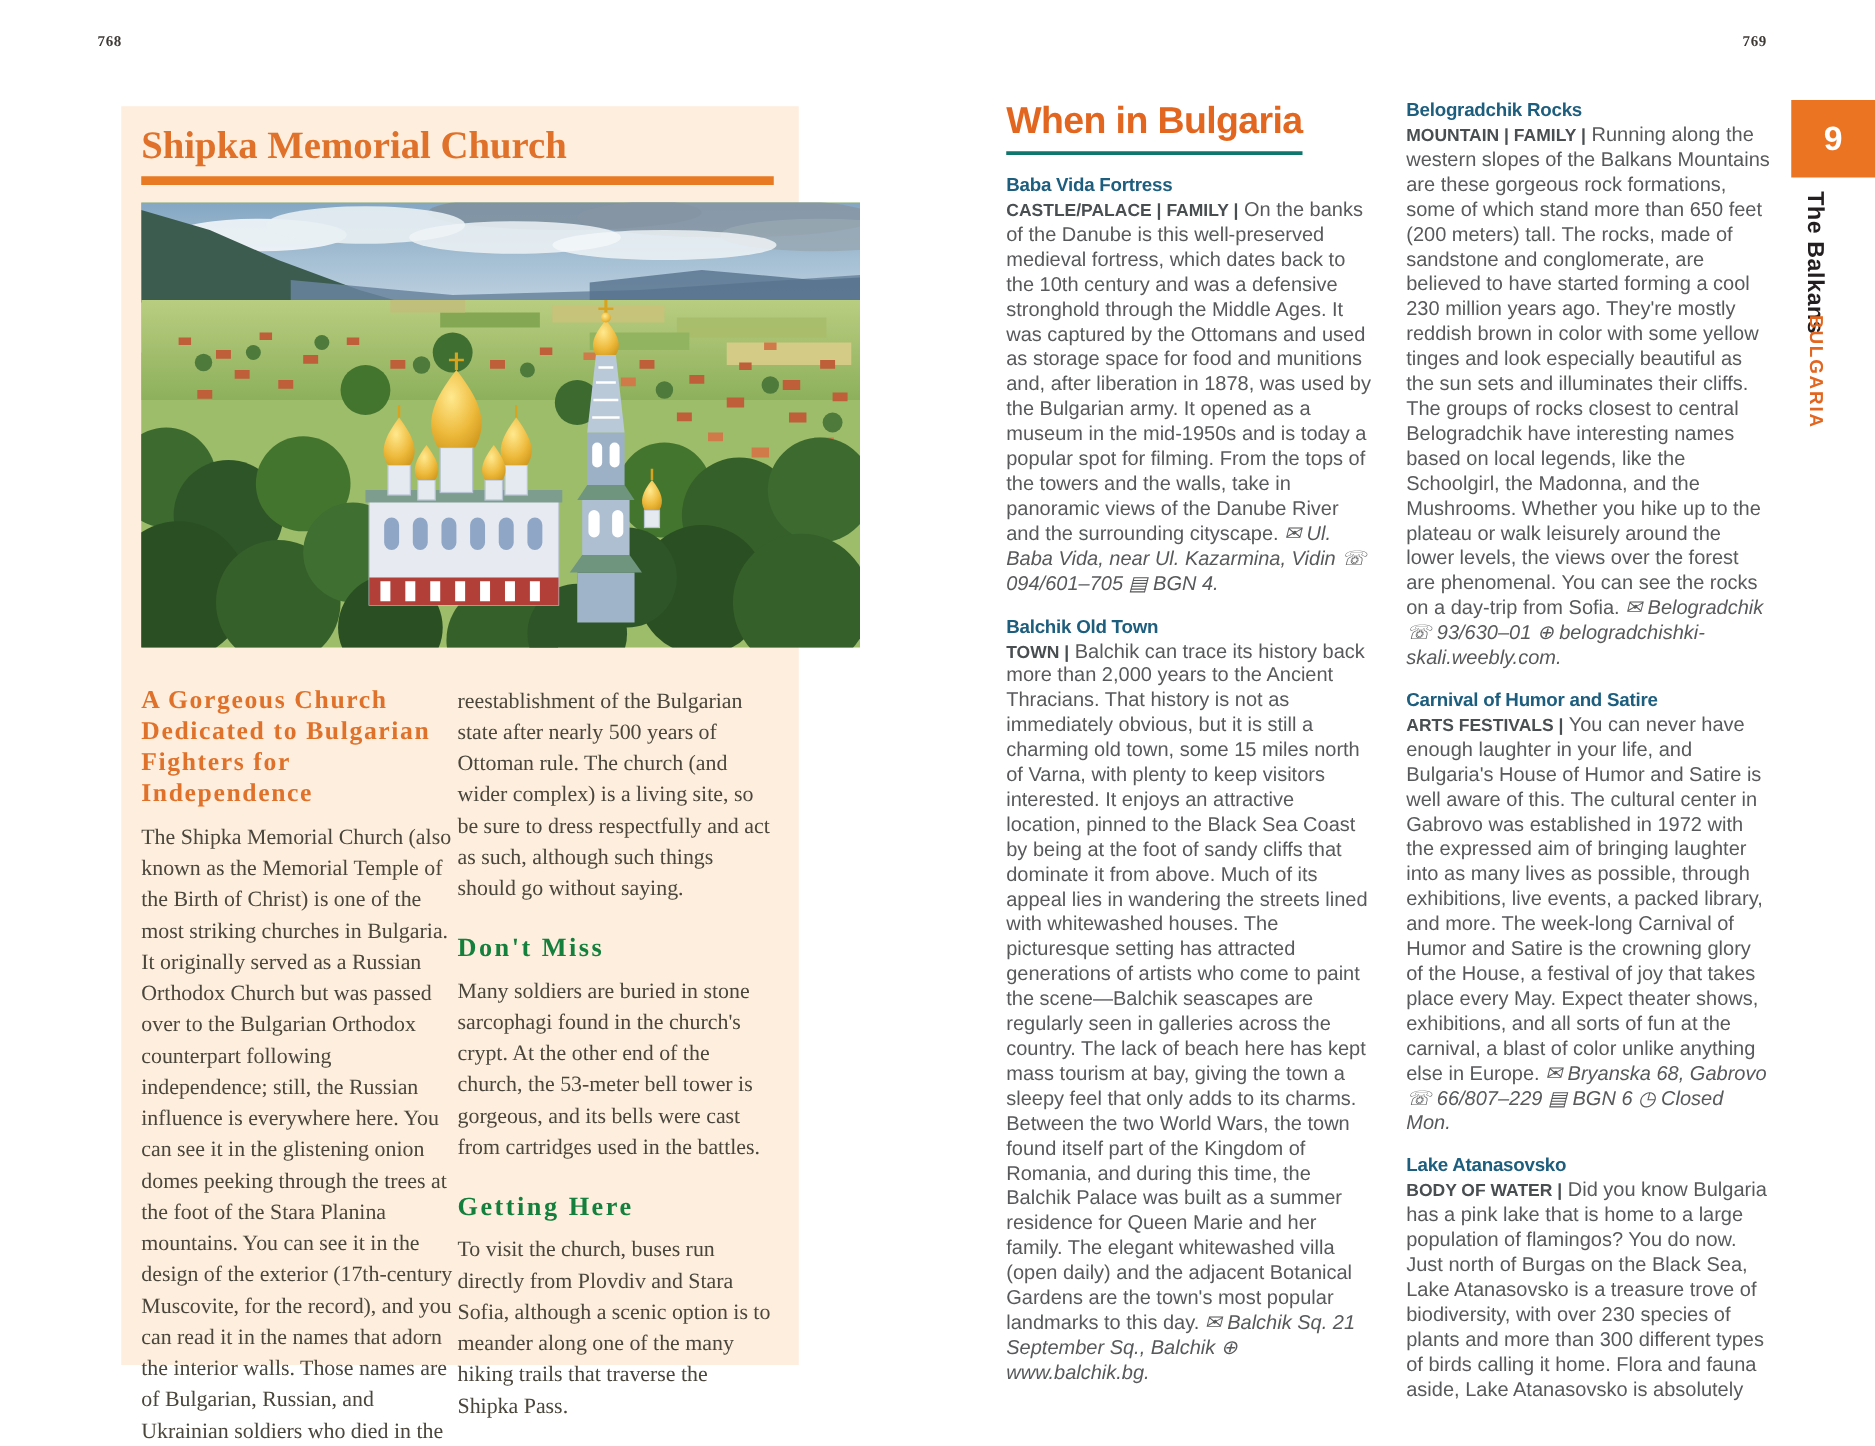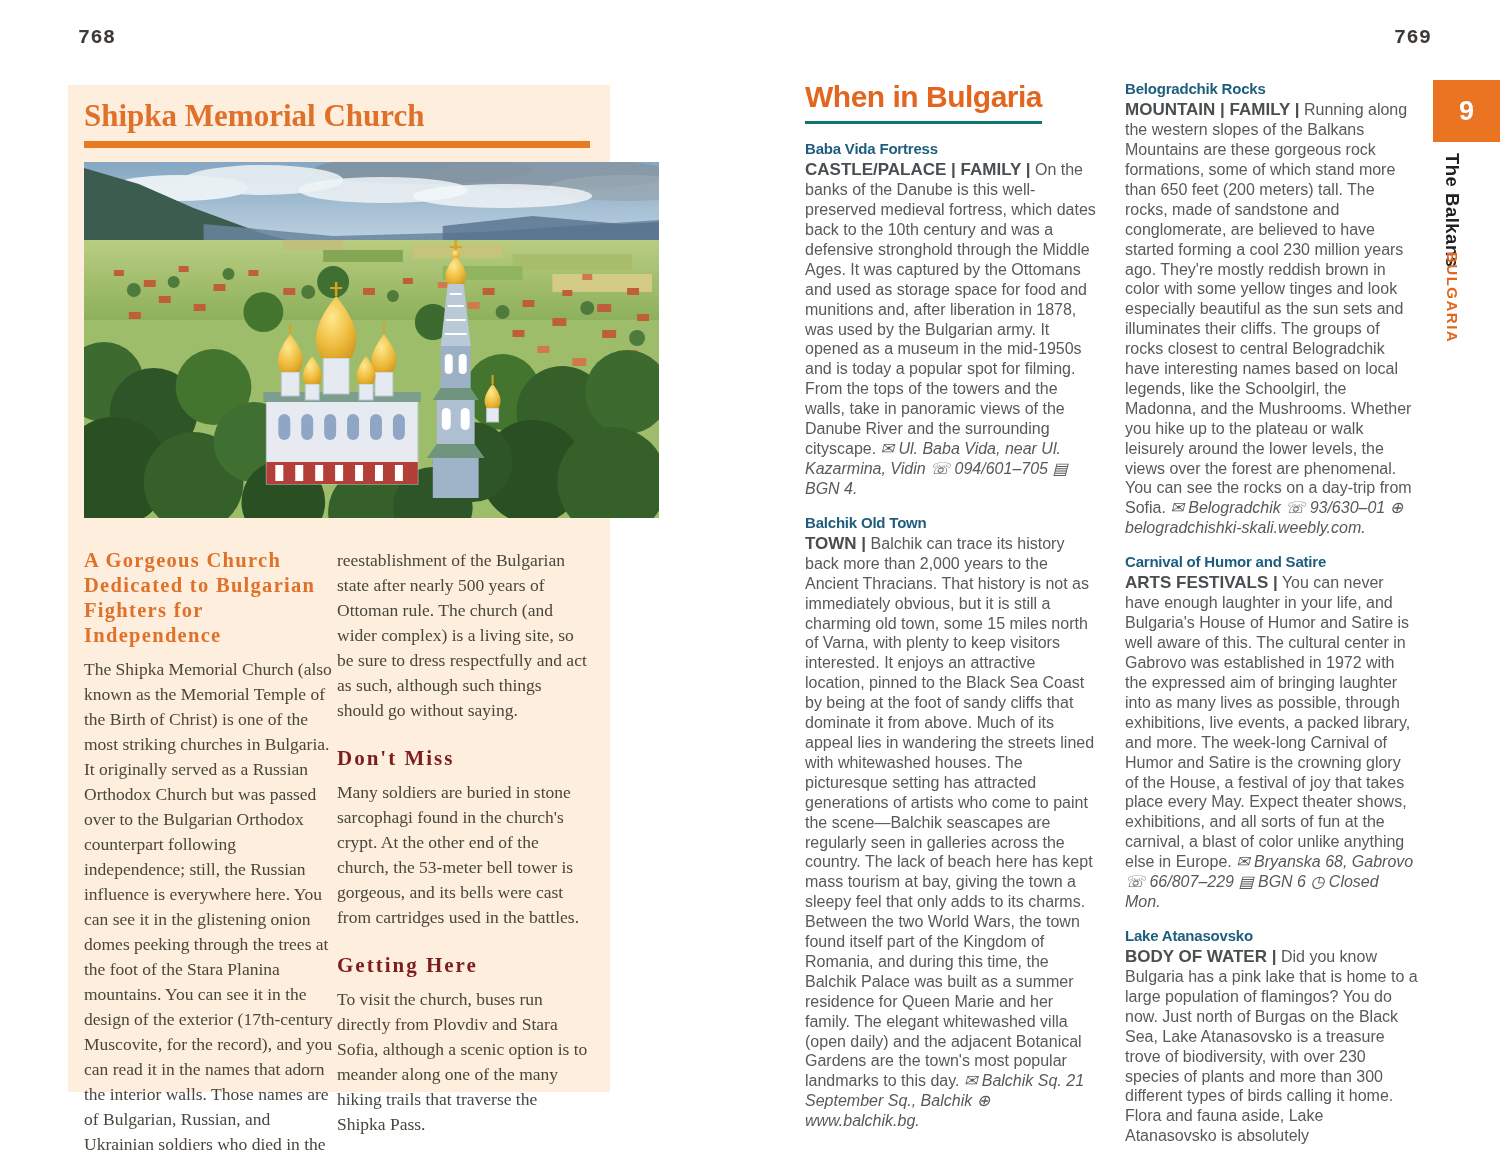--- a/index.html
+++ b/index.html
@@ -1,43 +1,43 @@
 <!DOCTYPE html>
 <html><head>
 <meta charset="utf-8">
 <style>
   html,body{margin:0;padding:0;background:#ffffff;}
   body{width:1500px;height:1157px;position:relative;font-family:"Liberation Sans",sans-serif;overflow:hidden;}
 
-  .pagenum{position:absolute;top:26px;font-family:Liberation Mono, monospace;font-weight:700;font-size:20px;color:#3d3935;letter-spacing:.5px;}
+  .pagenum{position:absolute;top:26px;font-family:Liberation Serif, serif;font-weight:700;font-size:12px;color:#3d3935;letter-spacing:.5px;}
   #pn-left{left:78px;}
   #pn-right{left:1394px;}
 
   
-  .feature-panel{position:absolute;left:68px;top:85px;width:542px;height:1007px;background:#fdeedd;box-sizing:border-box;padding:12px 20px 0 16px;}
+  .feature-panel{position:absolute;left:97px;top:85px;width:542px;height:1007px;background:#fdeedd;box-sizing:border-box;padding:12px 20px 0 16px;}
   .feature-title{font-family:"Liberation Serif",serif;font-weight:600;font-size:31px;line-height:1.1;color:#e0712a;margin:2px 0 8px 0;}
   .feature-rule{height:7px;background:#e87a24;margin:0 0 14px 0;}
   .photo{display:block;width:575px;height:356px;background:#9dbd6b;}
   .feature-cols{display:flex;margin-top:30px;}
   .fcol{flex:1;font-family:"Liberation Serif",serif;font-size:17.5px;line-height:1.43;color:#4a463c;}
   .fhead{font-family:"Liberation Serif",serif;font-weight:700;font-size:20.5px;line-height:1.22;letter-spacing:1.3px;color:#e0712a;margin:0 0 9px 0;}
-  .fsubhead{font-family:"Liberation Serif",serif;font-weight:700;font-size:21px;letter-spacing:2px;color:#7f1d1d;margin:20px 0 7px 0;}
+  .fsubhead{font-family:"Liberation Serif",serif;font-weight:700;font-size:21px;letter-spacing:2px;color:#15803d;margin:20px 0 7px 0;}
   .fbody{margin:0;}
   .contact-block{margin-top:20px;font-style:italic;font-weight:600;font-size:20px;color:#45403a;line-height:1.5;}
   .cicon{font-style:normal;font-weight:400;margin-right:5px;color:#45403a;}
 
   
   .rp-col{position:absolute;top:80px;width:293px;}
   #rp-col1{left:805px;}
   #rp-col2{left:1125px;}
   .section-title{display:inline-block;font-weight:700;font-size:30px;letter-spacing:-.5px;color:#e2661f;border-bottom:3px solid #0f766e;padding-bottom:7px;margin:0 0 16px 0;}
   .entry{margin:0 0 15px 0;}
   .entry-title{font-weight:700;font-size:15px;letter-spacing:-.2px;color:#1d5d7d;margin:0 0 2px 0;}
   .entry-body{font-size:16px;line-height:1.245;color:#58595b;margin:0;}
-  .cats{font-weight:700;font-size:17px;color:#494e51;}
+  .cats{font-weight:700;font-size:14px;color:#494e51;}
   .contact{font-style:italic;}
 
   
   .tab-square{position:absolute;left:1433px;top:80px;width:67px;height:62px;background:#eb7423;color:#ffffff;font-weight:700;font-size:27px;display:flex;align-items:center;justify-content:center;}
   .tab-series{position:absolute;left:1441px;top:153px;writing-mode:vertical-rl;font-weight:700;font-size:18.5px;letter-spacing:.5px;color:#231f20;}
   .tab-country{position:absolute;left:1444px;top:252px;writing-mode:vertical-rl;font-weight:700;font-size:15px;letter-spacing:1.5px;color:#e2661f;}
 </style>
 </head>
 <body>
 

